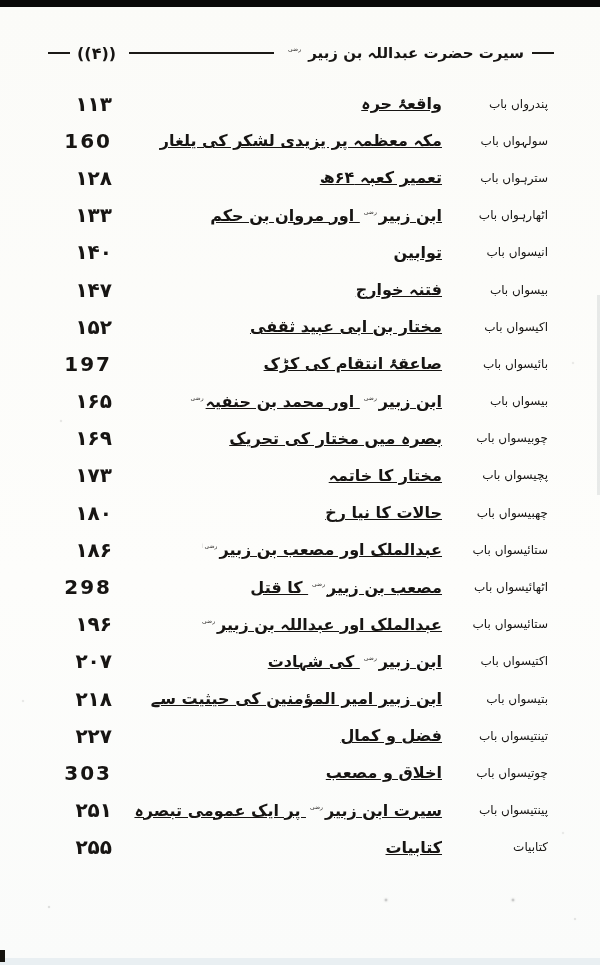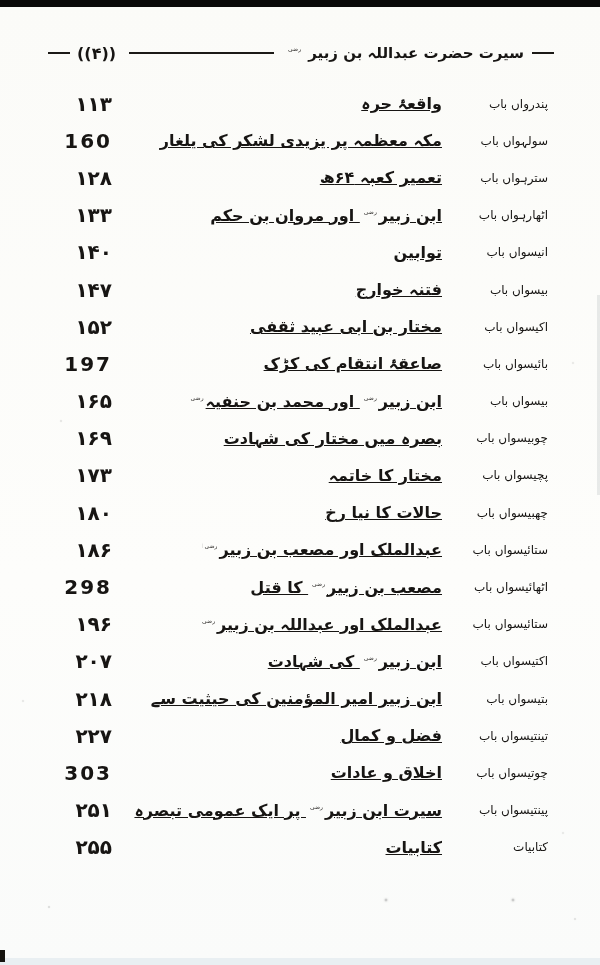--- a/index.html
+++ b/index.html
@@ -98,21 +98,21 @@
       <span class="title">صاعقۂ انتقام کی کڑک</span>
       <span class="bab">بائیسواں باب</span>
     </div>
     <div class="row">
       <span class="num">۱۶۵</span>
       <span class="title">ابن زبیر<span class="ra">رضی اللہ عنہ</span> اور محمد بن حنفیہ<span class="ra">رضی اللہ عنہ</span></span>
       <span class="bab">بیسواں باب</span>
     </div>
     <div class="row">
       <span class="num">۱۶۹</span>
-      <span class="title">بصرہ میں مختار کی شہادت</span>
+      <span class="title">بصرہ میں مختار کی تحریک</span>
       <span class="bab">چوبیسواں باب</span>
     </div>
     <div class="row">
       <span class="num">۱۷۳</span>
       <span class="title">مختار کا خاتمہ</span>
       <span class="bab">پچیسواں باب</span>
     </div>
     <div class="row">
       <span class="num">۱۸۰</span>
       <span class="title">حالات کا نیا رخ</span>
@@ -143,21 +143,21 @@
       <span class="title">ابن زبیر امیر المؤمنین کی حیثیت سے</span>
       <span class="bab">بتیسواں باب</span>
     </div>
     <div class="row">
       <span class="num">۲۲۷</span>
       <span class="title">فضل و کمال</span>
       <span class="bab">تینتیسواں باب</span>
     </div>
     <div class="row">
       <span class="num">303</span>
-      <span class="title">اخلاق و عادات</span>
+      <span class="title">اخلاق و مصعب</span>
       <span class="bab">چوتیسواں باب</span>
     </div>
     <div class="row">
       <span class="num">۲۵۱</span>
       <span class="title">سیرت ابن زبیر<span class="ra">رضی اللہ عنہ</span> پر ایک عمومی تبصرہ</span>
       <span class="bab">پینتیسواں باب</span>
     </div>
     <div class="row">
       <span class="num">۲۵۵</span>
       <span class="title">کتابیات</span>

